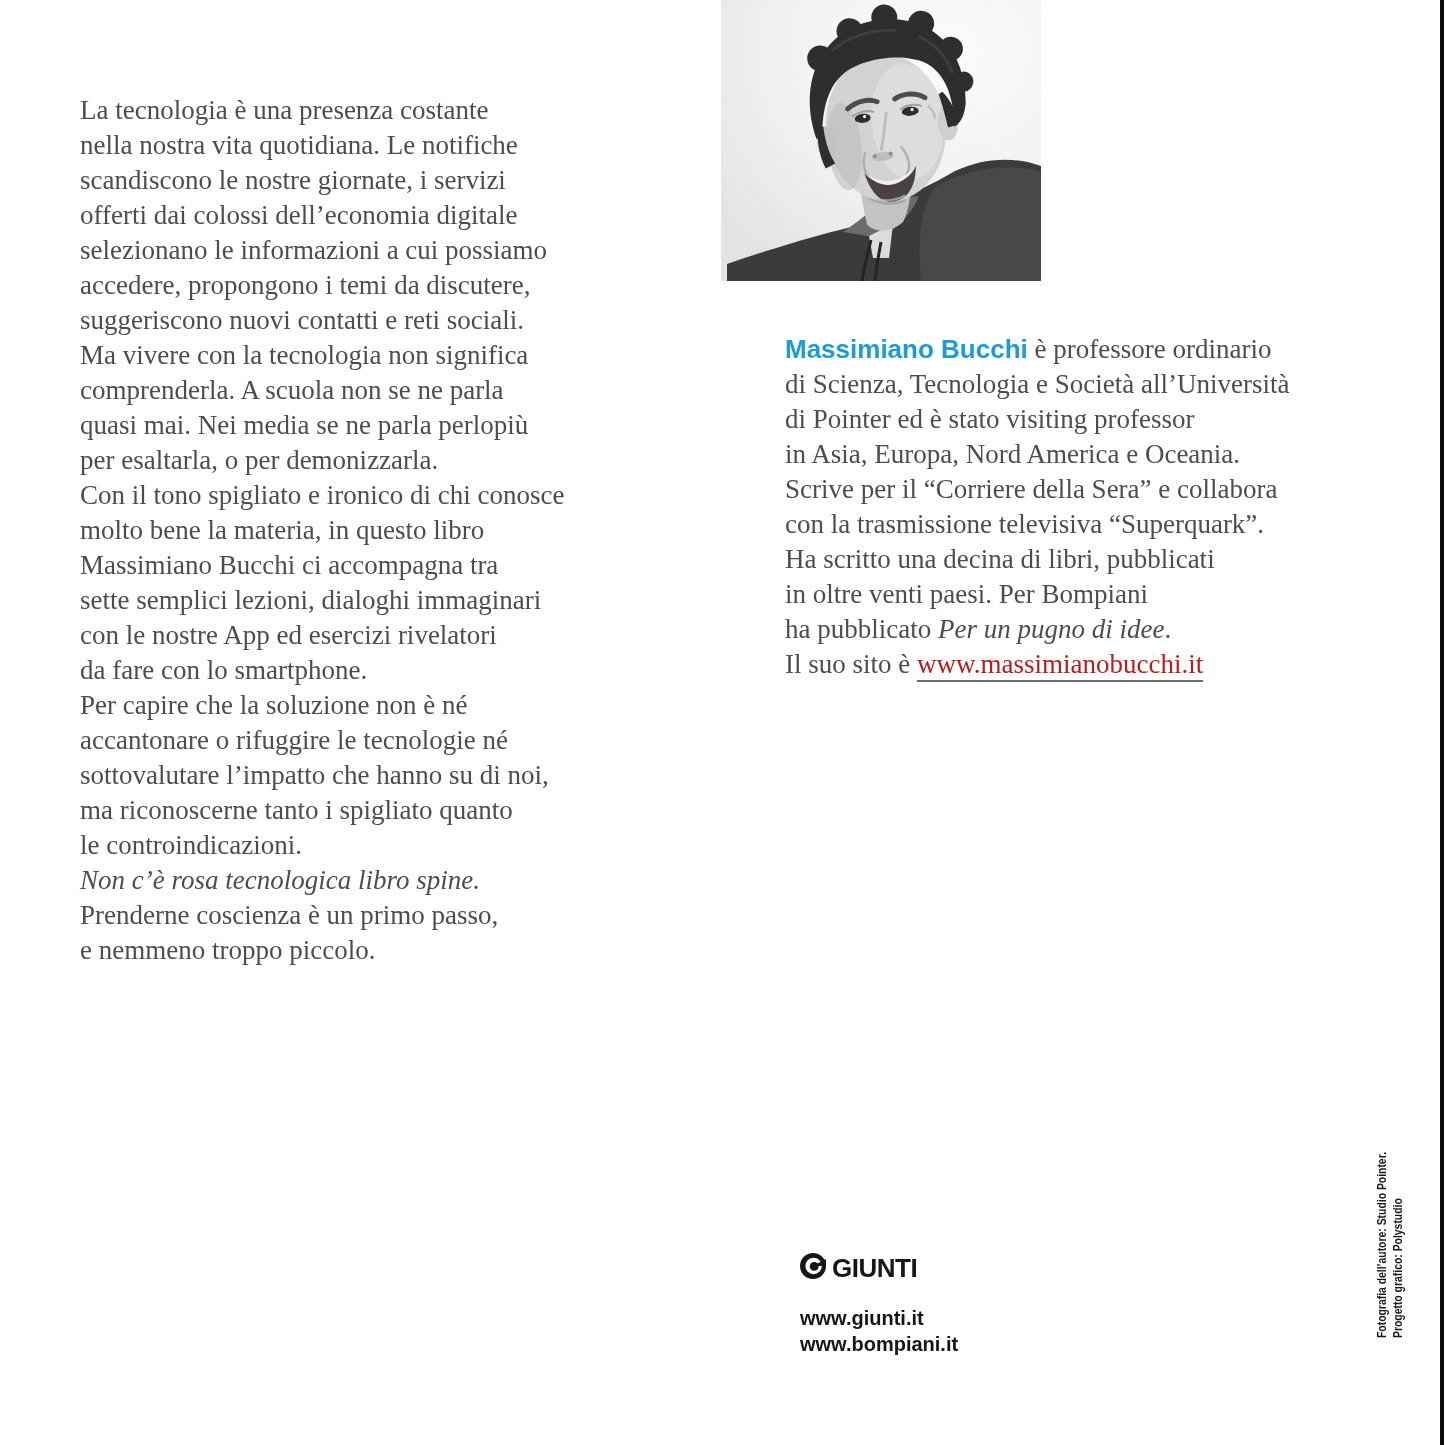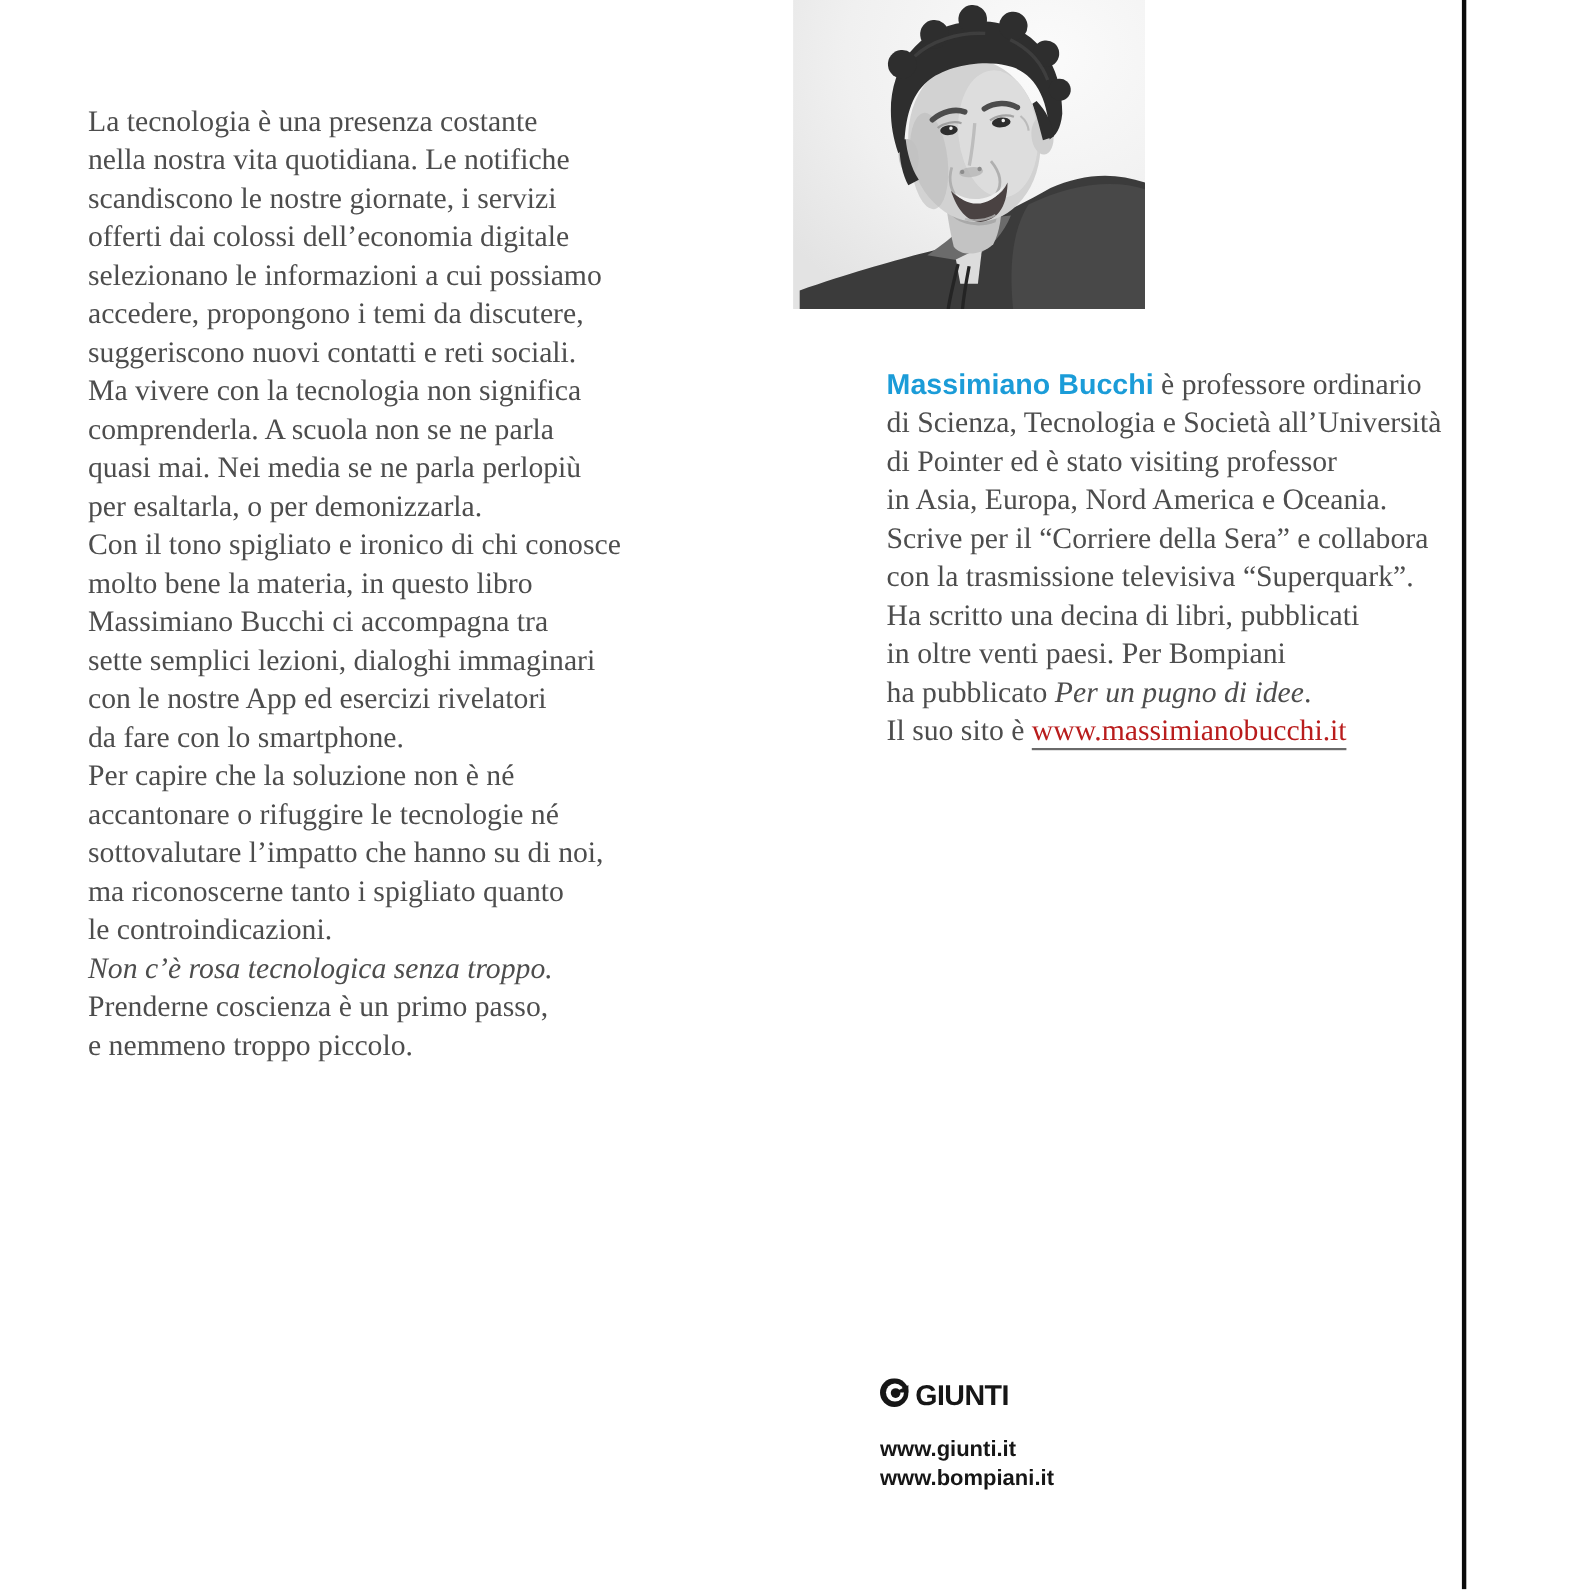--- a/index.html
+++ b/index.html
@@ -1,26 +1,26 @@
 <!DOCTYPE html>
 <html><head>
 <meta charset="utf-8">
 <style>
   html,body{margin:0;padding:0;background:#ffffff;}
-  .page{position:relative;width:1334px;height:1445px;background:#ffffff;overflow:hidden;
+  .page{position:relative;width:1445px;height:1445px;background:#ffffff;overflow:hidden;
         font-family:"Liberation Serif", serif;}
   
   .synopsis{position:absolute;left:80px;top:93px;color:#4d4d4d;font-size:27px;line-height:35px;}
   .synopsis .line{white-space:nowrap;}
   .synopsis .line.italic{font-style:italic;}
   
   .photo{position:absolute;left:721px;top:0;width:320px;height:281px;}
   .photo svg{display:block;}
   
-  .bio{position:absolute;left:806px;top:332px;color:#4d4d4d;font-size:27px;line-height:35px;}
+  .bio{position:absolute;left:785px;top:332px;color:#4d4d4d;font-size:27px;line-height:35px;}
   .bio .line{white-space:nowrap;}
   .bio .author-name{font-family:"Liberation Sans", sans-serif;font-weight:bold;font-size:26px;color:#1b9cd8;}
   .bio .book-title{font-style:italic;}
   .bio .site-link{color:#b91c1c;text-decoration:none;border-bottom:2px solid #6a6a6a;padding-bottom:1px;}
   
   .footer{position:absolute;left:800px;top:1253px;font-family:"Liberation Sans", sans-serif;color:#161616;}
   .logo-row{display:flex;align-items:flex-start;height:26px;}
   .logo-mark{width:26px;height:26px;display:inline-block;}
   .wordmark{font-weight:bold;font-size:26px;letter-spacing:-0.5px;margin-left:6px;color:#161616;}
   .urls{margin-top:26px;}
@@ -55,21 +55,21 @@
     <div class="line">molto bene la materia, in questo libro</div>
     <div class="line">Massimiano Bucchi ci accompagna tra</div>
     <div class="line">sette semplici lezioni, dialoghi immaginari</div>
     <div class="line">con le nostre App ed esercizi rivelatori</div>
     <div class="line">da fare con lo smartphone.</div>
     <div class="line">Per capire che la soluzione non è né</div>
     <div class="line">accantonare o rifuggire le tecnologie né</div>
     <div class="line">sottovalutare l’impatto che hanno su di noi,</div>
     <div class="line">ma riconoscerne tanto i spigliato quanto</div>
     <div class="line">le controindicazioni.</div>
-    <div class="line italic">Non c’è rosa tecnologica senza troppo.</div>
+    <div class="line italic">Non c’è rosa tecnologica libro spine.</div>
     <div class="line">Prenderne coscienza è un primo passo,</div>
     <div class="line">e nemmeno troppo piccolo.</div>
   </div>
 
   <div class="photo">
     <svg width="320" height="281" viewBox="0 0 320 281" xmlns="http://www.w3.org/2000/svg">
       <defs>
         <radialGradient id="pbg" cx="72%" cy="18%" r="95%">
           <stop offset="0" stop-color="#fbfbfb"></stop>
           <stop offset="0.6" stop-color="#f0f0f0"></stop>

